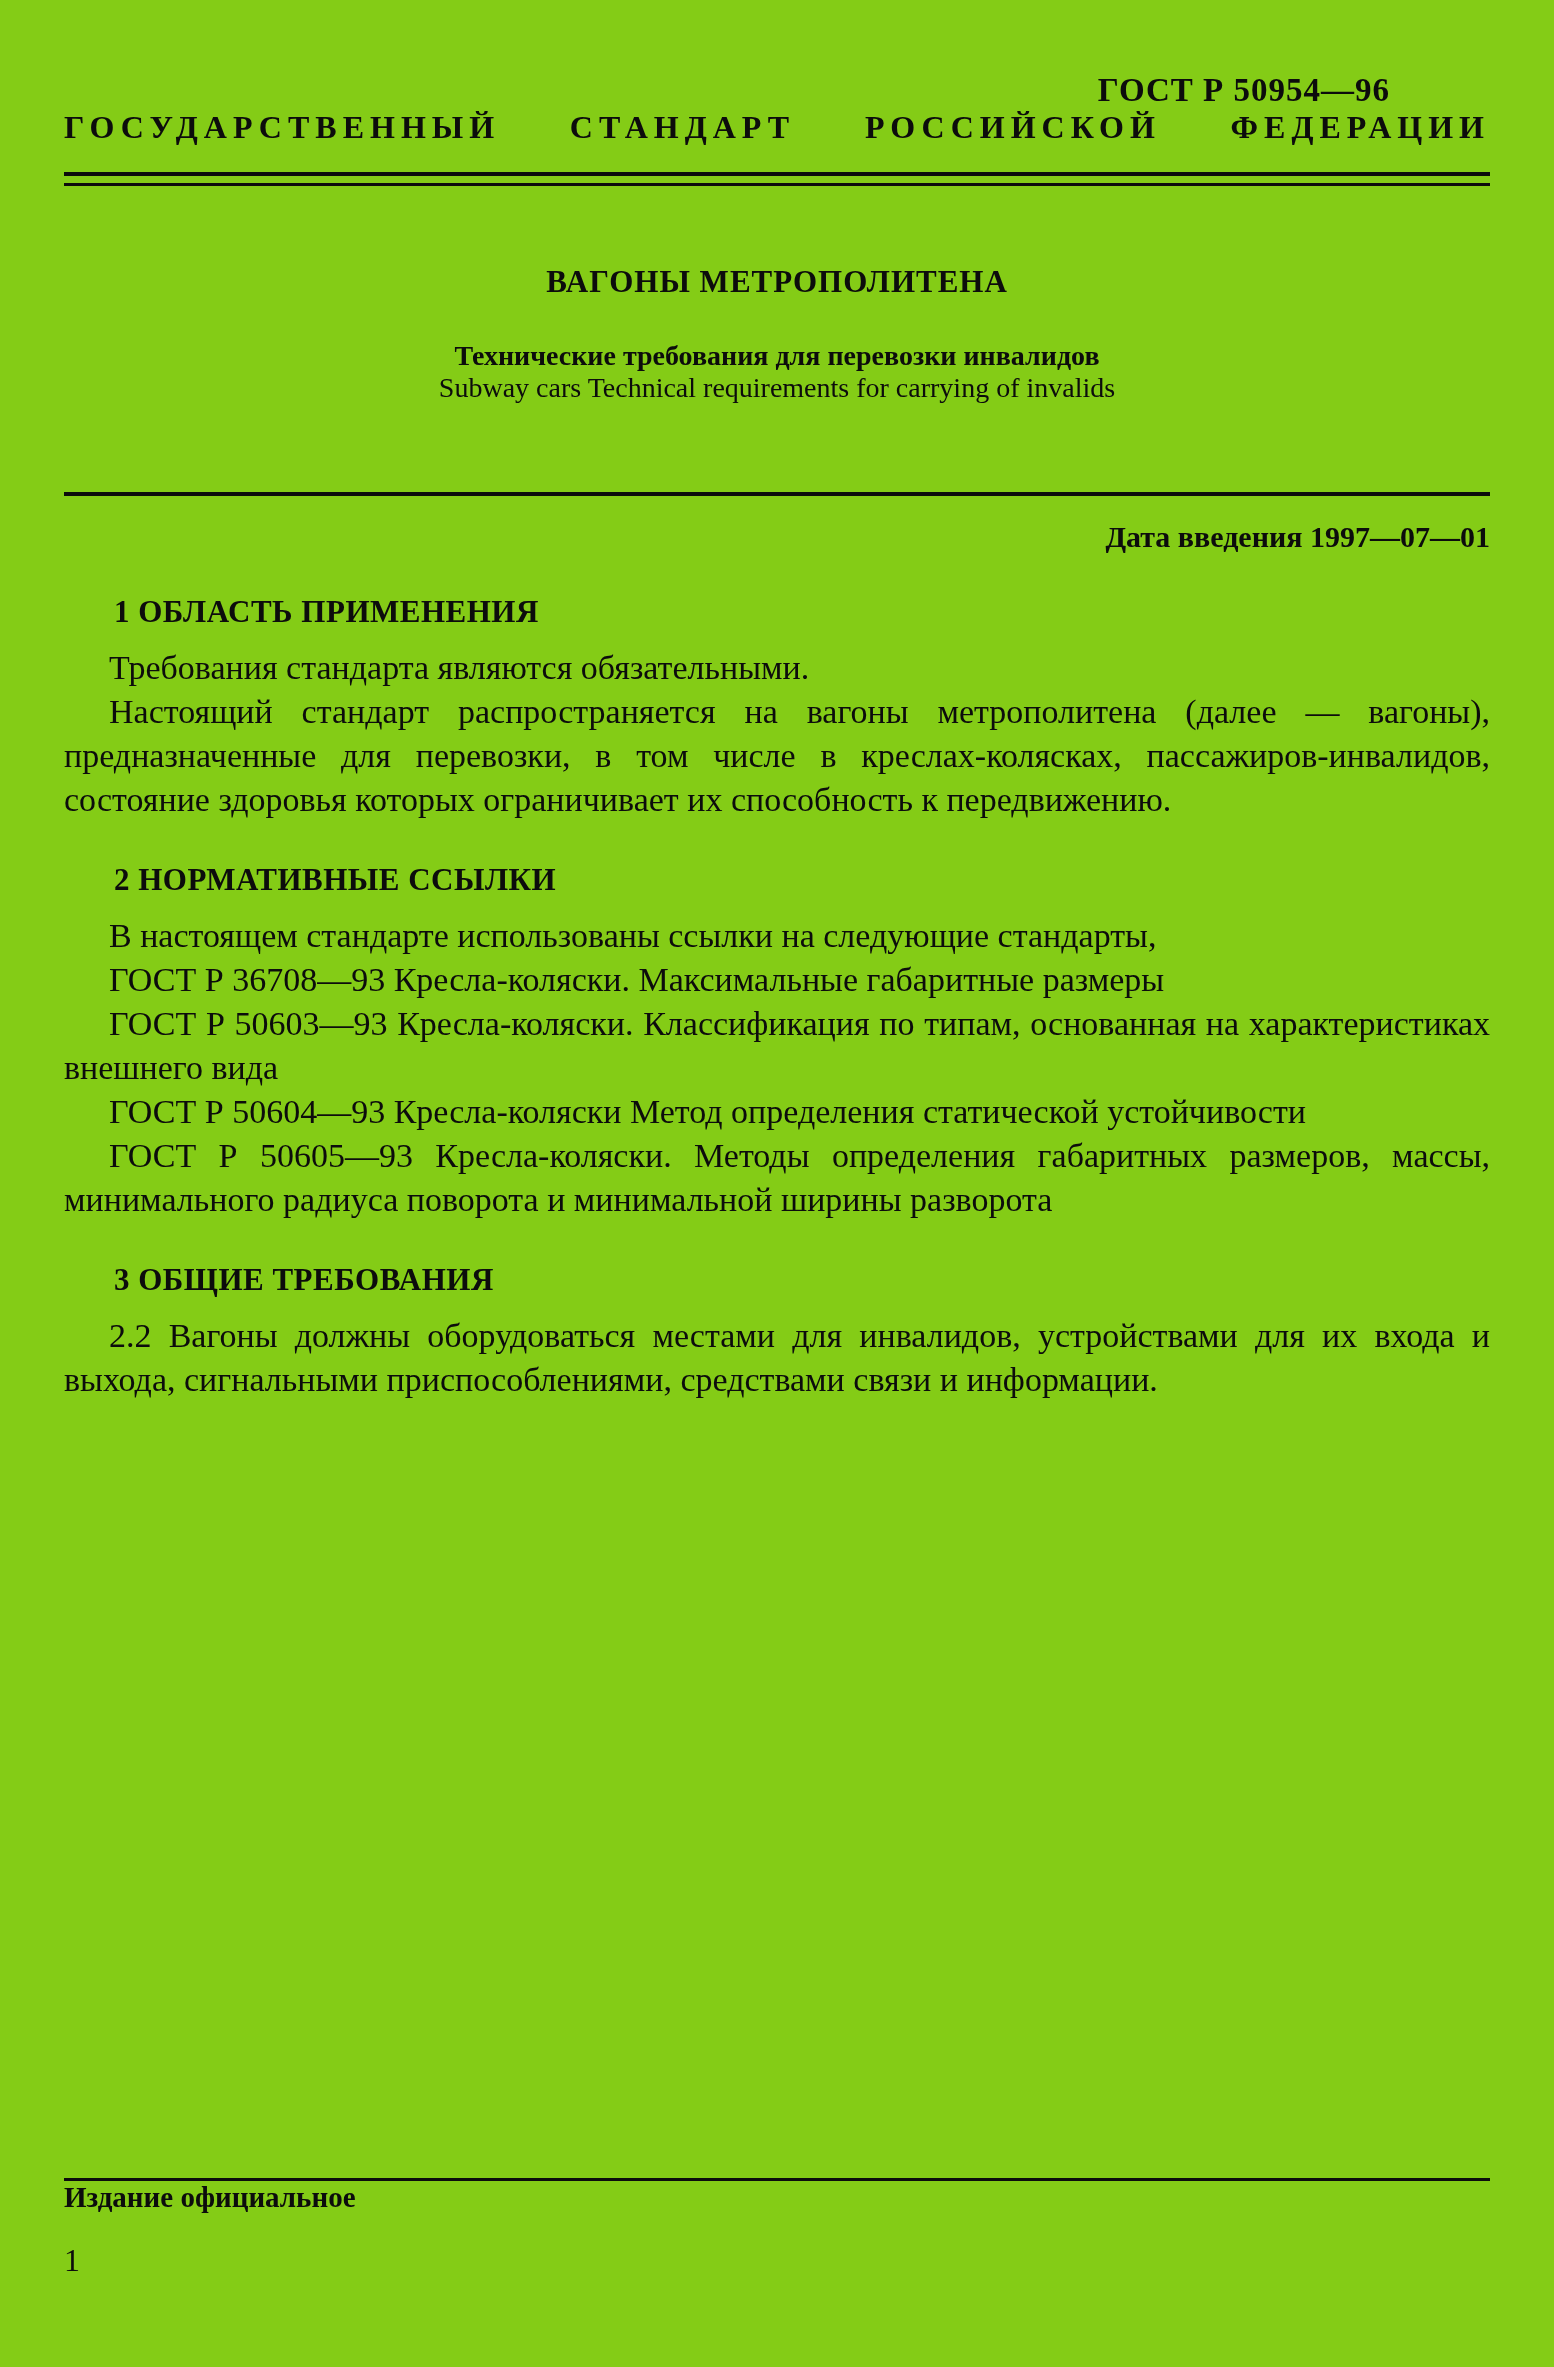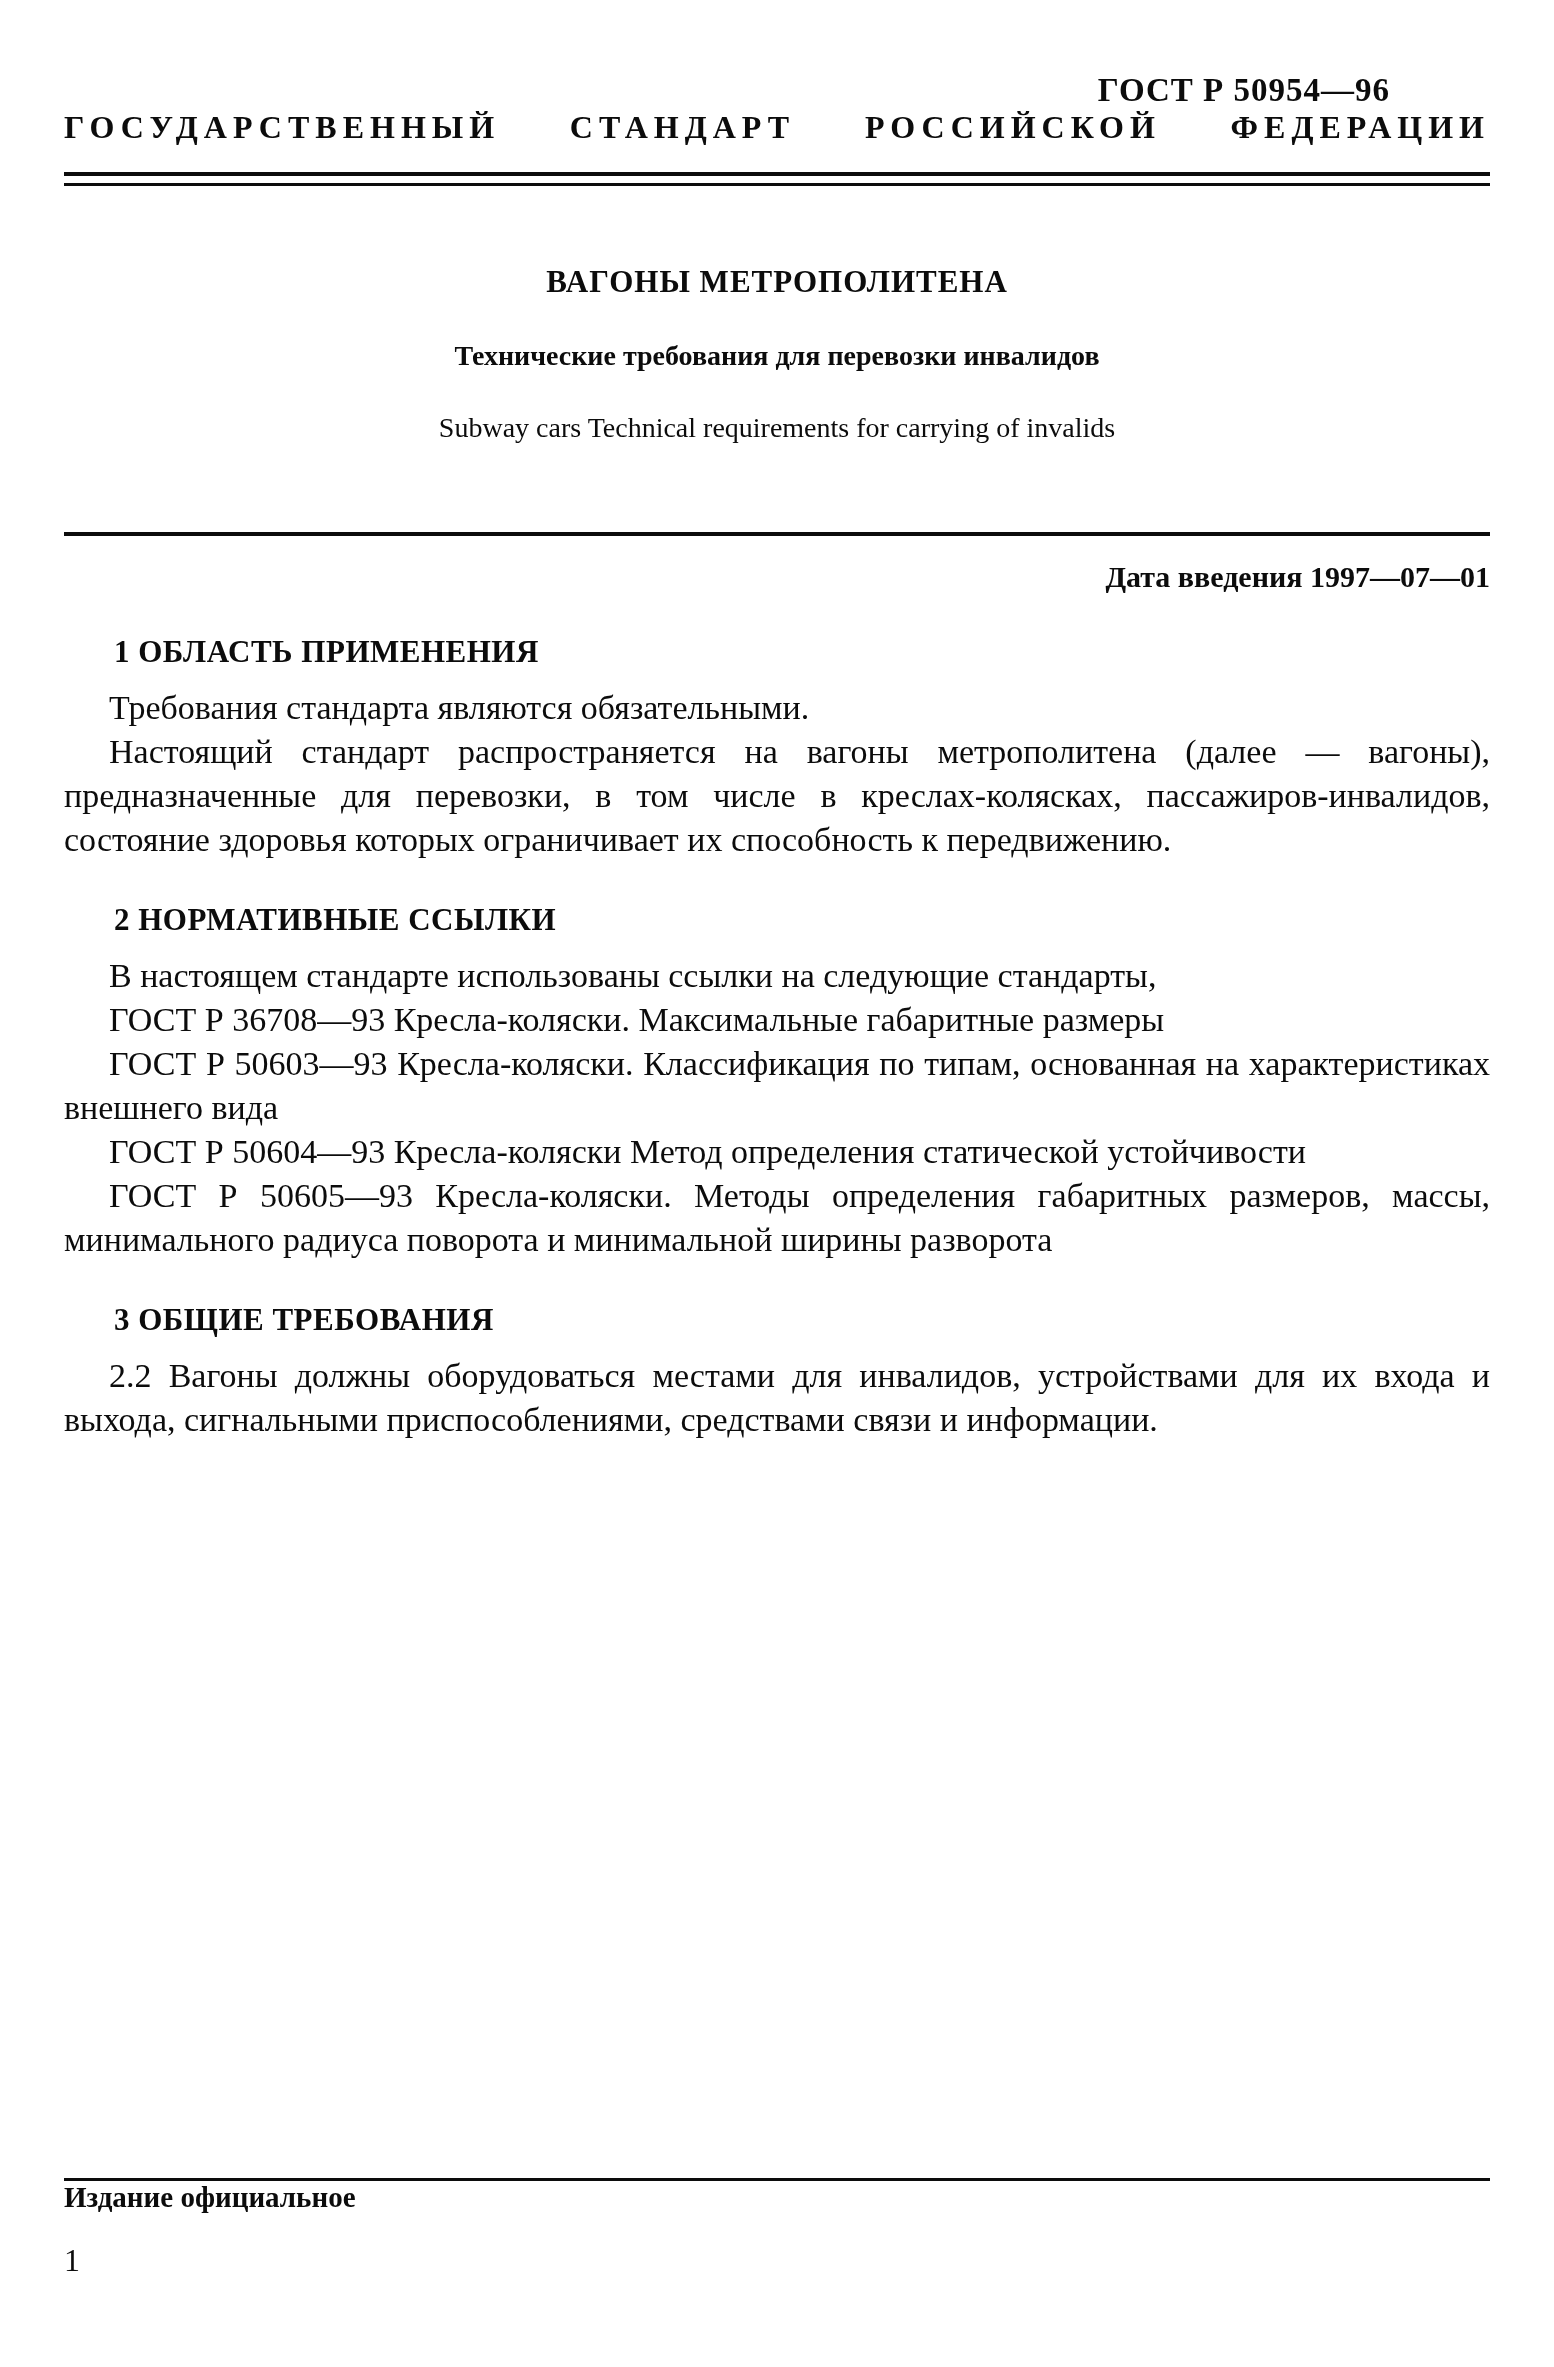--- a/index.html
+++ b/index.html
@@ -5,21 +5,21 @@
   html, body {
     margin: 0;
     padding: 0;
     background: #e8e8e8;
   }
   .page {
     position: relative;
     width: 1554px;
     height: 2367px;
     margin: 0 auto;
-    background: #ffffff;
+    background: #84cc16;
     color: #0c0c0c;
     font-family: "Liberation Serif", "DejaVu Serif", serif;
     box-sizing: border-box;
     padding: 58px 64px 0 64px;
     overflow: hidden;
   }
 
   .doc-number {
     text-align: right;
     padding-right: 100px;
@@ -55,21 +55,20 @@
     font-size: 31px;
     letter-spacing: 1px;
   }
   .title-sub {
     font-weight: bold;
     font-size: 28px;
     margin-top: 40px;
   }
   .title-en {
     font-size: 28px;
-    margin-top: 40px;
   }
 
   .rule {
     margin-top: 88px;
     border-top: 4px solid #0c0c0c;
   }
 
   .intro-date {
     text-align: right;
     font-weight: bold;

